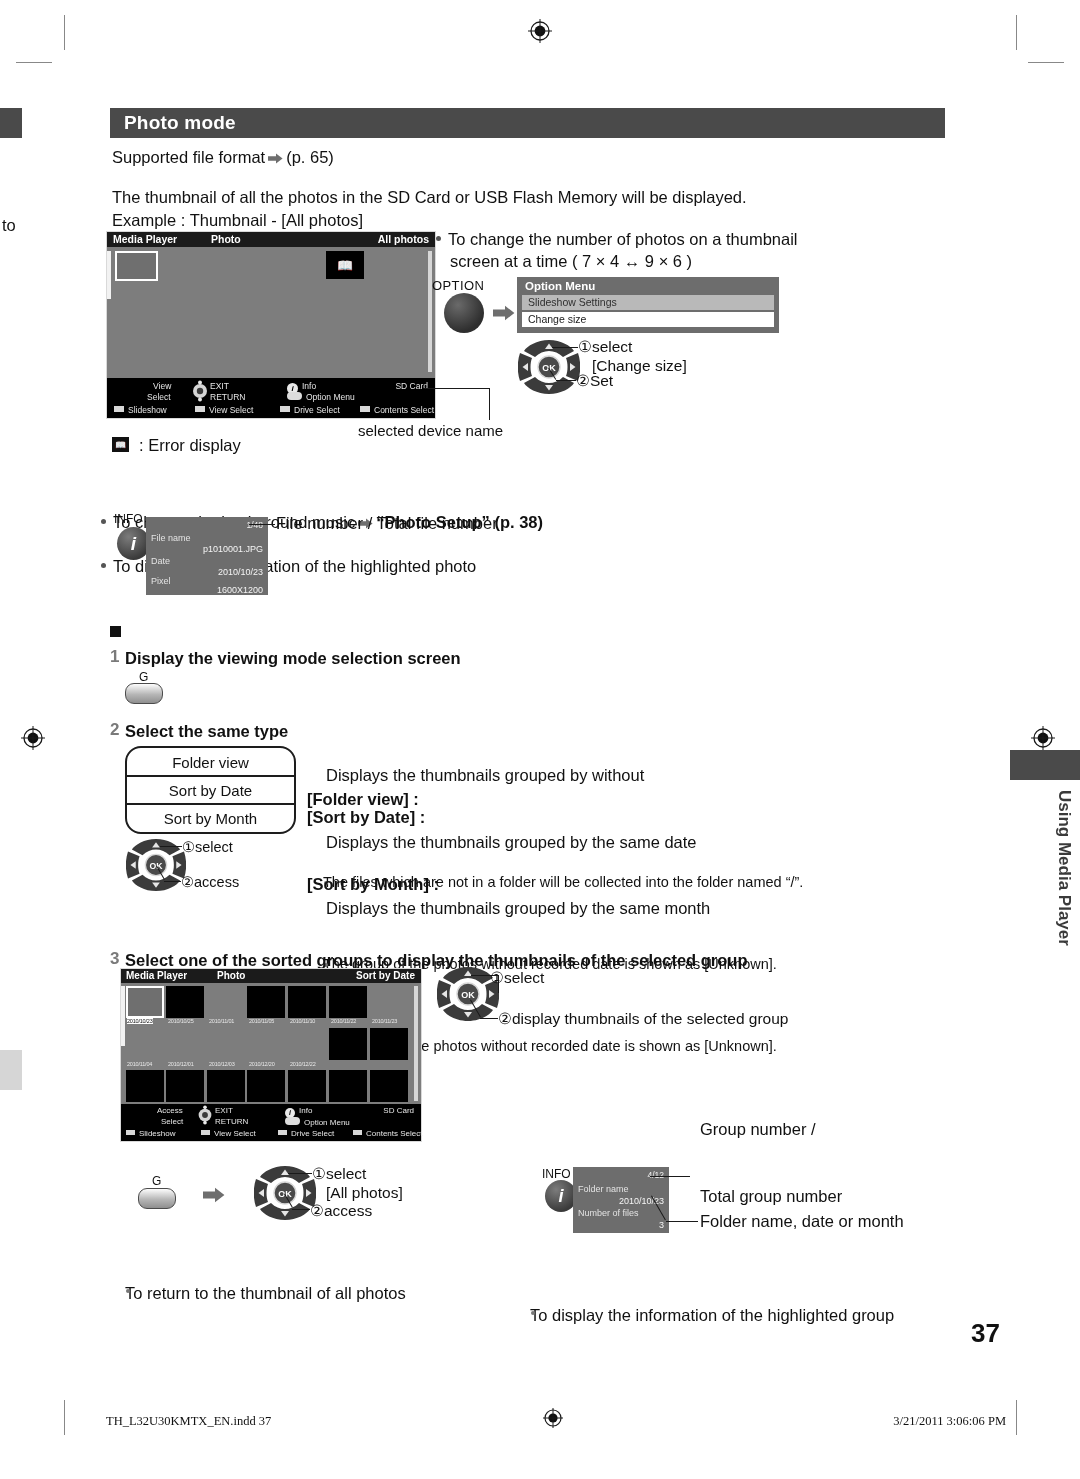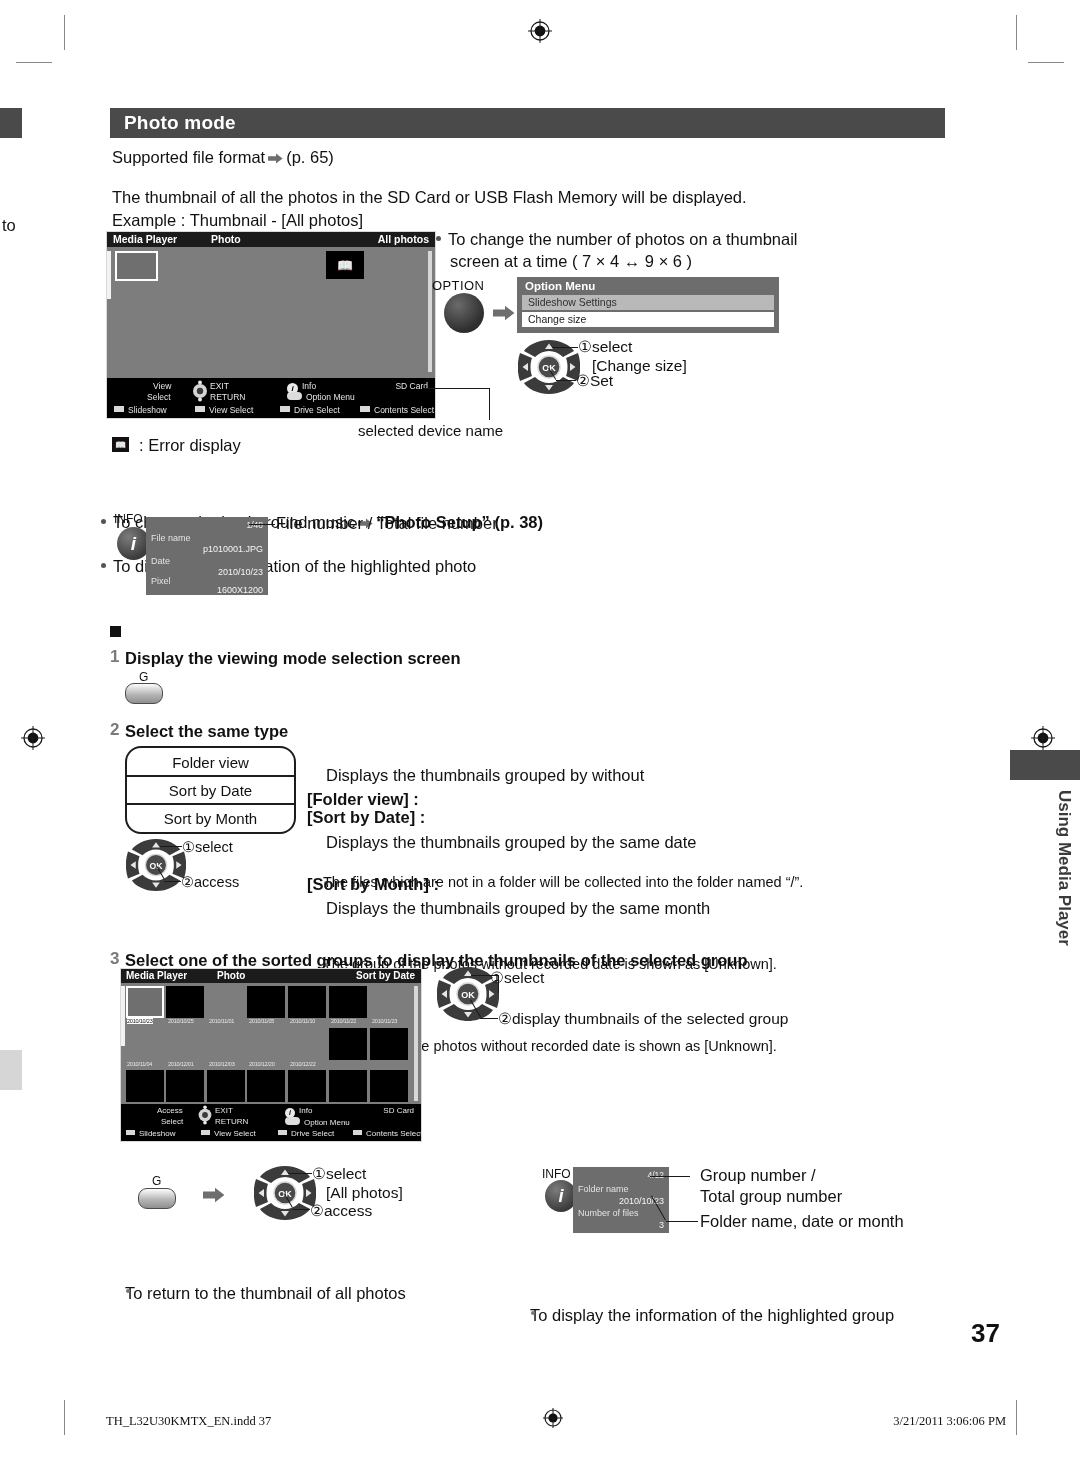--- a/index.html
+++ b/index.html
@@ -465,21 +465,21 @@
 <div class="abs" style="left:542px;top:1167px;font-size:12px;">INFO</div>
 <div class="info-circle" style="left:545px;top:1180px;width:32px;height:32px;font-size:18px;line-height:32px;">i</div>
 <div class="infopanel" style="left:573px;top:1167px;width:96px;height:66px;">
   <div class="cnt" style="right:5px;top:3px;">4/12</div>
   <div class="lbl" style="left:5px;top:17px;">Folder name</div>
   <div class="val" style="right:5px;top:29px;">2010/10/23</div>
   <div class="lbl" style="left:5px;top:41px;">Number of files</div>
   <div class="val" style="right:5px;top:53px;">3</div>
 </div>
 <div class="lead" style="left:650px;top:1176px;width:40px;height:1px;"></div>
-<div class="abs" style="left:700px;top:1166px;font-size:16.5px;">Group number /</div>
+<div class="abs" style="left:700px;top:1120px;font-size:16.5px;">Group number /</div>
 <div class="abs" style="left:700px;top:1187px;font-size:16.5px;">Total group number</div>
 <div class="lead" style="left:651px;top:1196px;width:1px;height:28px;transform:rotate(-30deg);transform-origin:top left;"></div>
 <div class="lead" style="left:666px;top:1221px;width:32px;height:1px;"></div>
 <div class="abs" style="left:700px;top:1212px;font-size:16.5px;">Folder name, date or month</div>
 
 <div class="sidetab"></div>
 <div class="sidetab-txt">Using Media Player</div>
 
 <div class="pagenum">37</div>
 <div class="foot" style="left:106px;top:1414px;">TH_L32U30KMTX_EN.indd   37</div>

